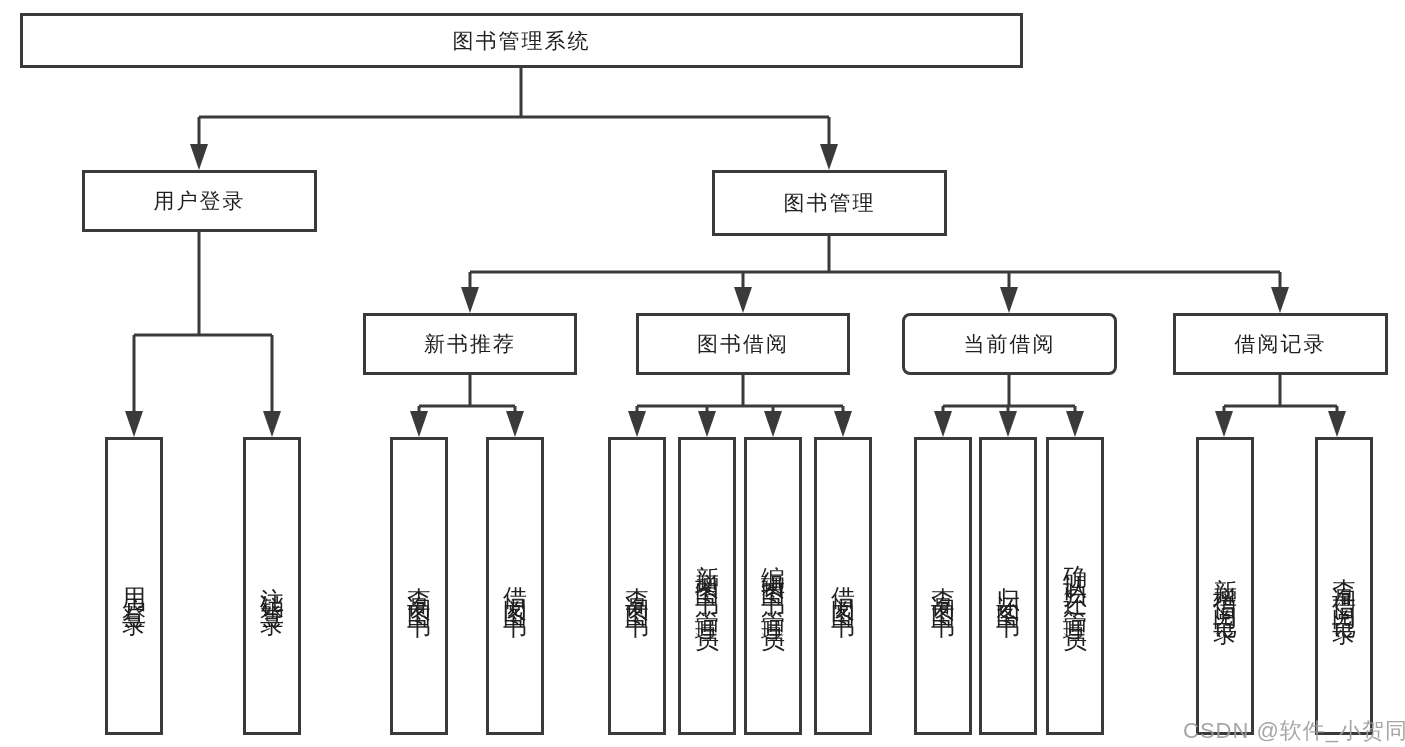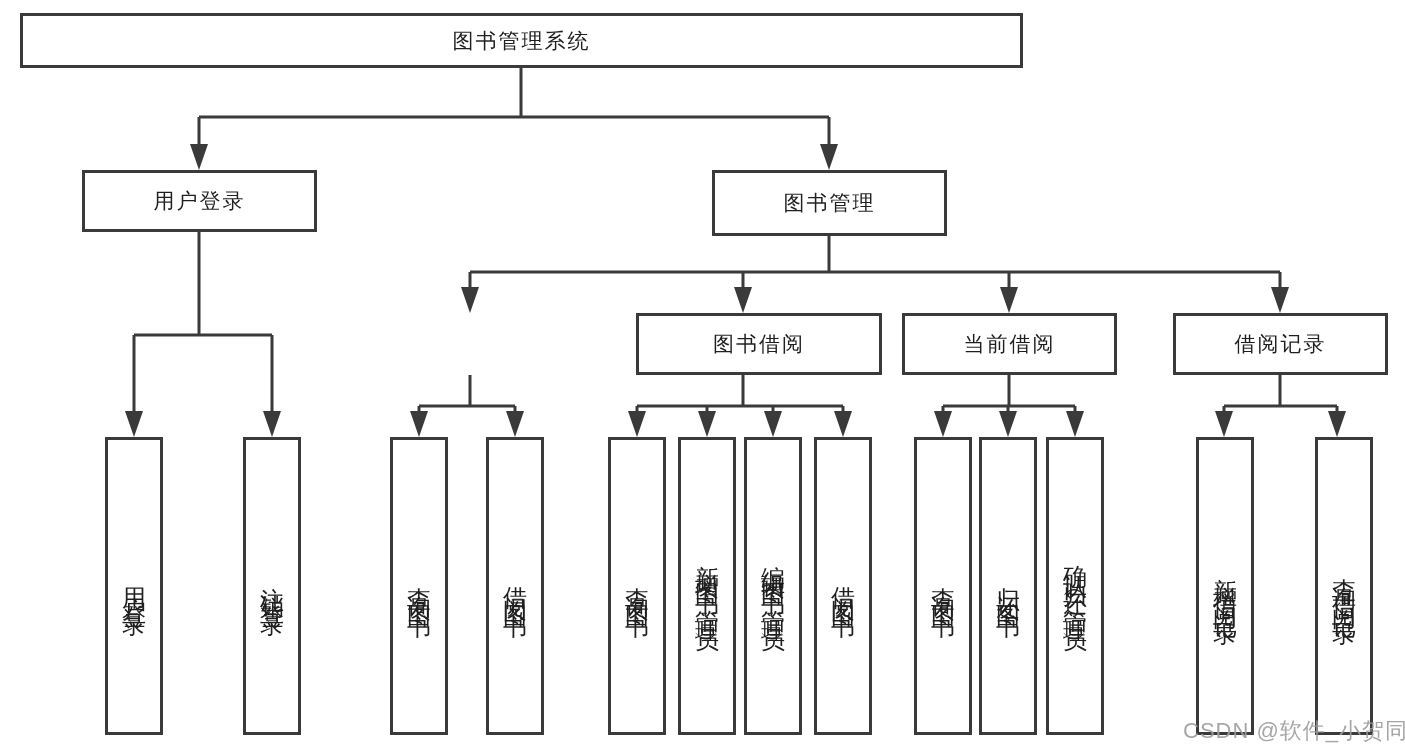--- a/index.html
+++ b/index.html
@@ -106,24 +106,27 @@
     <span>图书管理系统</span>
   </div>
 
   <div class="node hnode" style="left:82px; top:170px; width:235px; height:62px;">
     <span>用户登录</span>
   </div>
   <div class="node hnode" style="left:712px; top:170px; width:235px; height:66px;">
     <span>图书管理</span>
   </div>
 
-  <div class="node hnode" style="left:636px; top:313px; width:246px; height:62px;">
+  <div class="node hnode" style="left:363px; top:313px; width:214px; height:62px;">
+    <span>新书推荐</span>
+  </div>
+  <div class="node hnode" style="left:636px; top:313px; width:214px; height:62px;">
     <span>图书借阅</span>
   </div>
-  <div class="node hnode" style="left:902px; top:313px; width:215px; height:62px;">
+  <div class="node hnode" style="left:902px; top:313px; width:215px; height:62px;border-radius:8px;">
     <span>当前借阅</span>
   </div>
   <div class="node hnode" style="left:1173px; top:313px; width:215px; height:62px;">
     <span>借阅记录</span>
   </div>
 
   <div class="node vnode" style="left:105px; top:437px; width:58px; height:298px;">
     <span class="vlabel">用户登录</span>
   </div>
   <div class="node vnode" style="left:243px; top:437px; width:58px; height:298px;">

